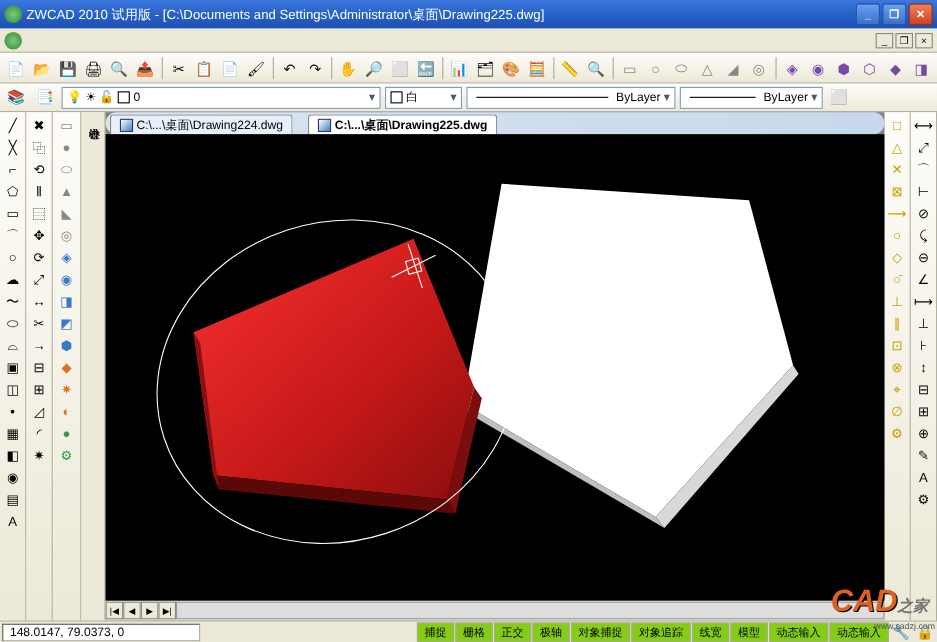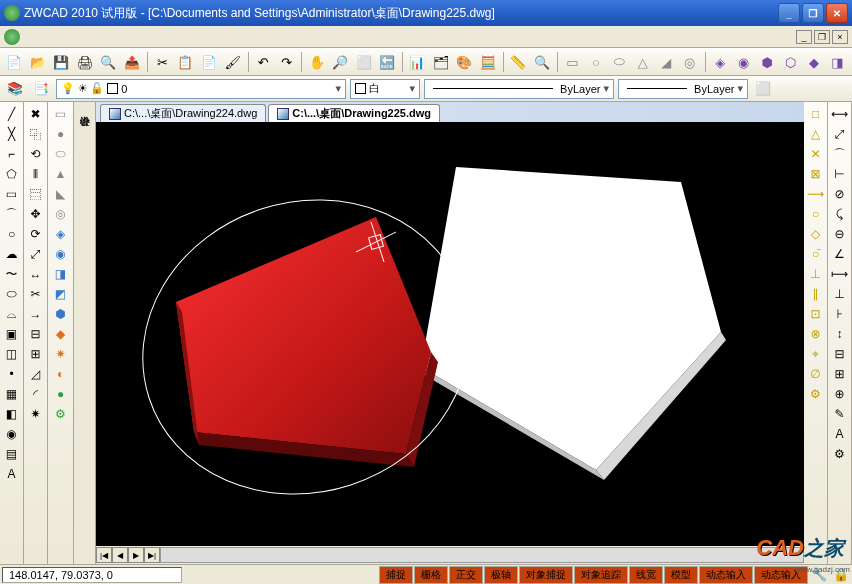--- a/index.html
+++ b/index.html
@@ -25,39 +25,39 @@
 .layer-bar { height: 26px; background: linear-gradient(to bottom, #fdfcf8, #ece9d8); border-bottom: 1px solid #aca899; display: flex; align-items: center; padding: 0 4px; gap: 4px; }
 .layer-dd { height: 20px; border: 1px solid #7b9ebd; background: #fff; display: flex; align-items: center; padding: 0 4px; gap: 3px; }
 .layer-dd .dd-arrow { margin-left: auto; color: #555; }
 .color-sw { width: 11px; height: 11px; border: 1px solid #000; }
 
 .workrow { display: flex; height: 462px; }
 .vtb { width: 24px; background: linear-gradient(to bottom, #fdfcf8, #ece9d8); border-right: 1px solid #aca899; display: flex; flex-direction: column; align-items: center; padding-top: 2px; gap: 0; }
 .vtb .tb-btn { width: 20px; height: 20px; font-size: 12px; }
 
 .drawing-area { flex: 1; display: flex; flex-direction: column; background: #808080; position: relative; }
-.doc-tabs { height: 20px; background: linear-gradient(to right, #d8e4f0, #c8d8ec); display: flex; align-items: flex-end; padding-left: 4px; }
+.doc-tabs { height: 20px; background: linear-gradient(to right, #d8e4f0, #c8d8ec); display: flex; align-items: flex-end; padding-left: 4px; border-radius: 10px; }
 .doc-tab { height: 18px; padding: 2px 8px; background: #e8f0fa; border: 1px solid #888; border-bottom: none; border-radius: 3px 3px 0 0; display: flex; align-items: center; gap: 3px; margin-right: 2px; font-size: 10px; }
-.doc-tab.active { background: #fff; font-weight: bold; }
+.doc-tab.active { background: #fff; font-weight: bold; margin-left: 12px; }
 .doc-tab .dwg-icon { width: 12px; height: 12px; background: linear-gradient(135deg, #fff, #4080c0); border: 1px solid #336; }
 
 .canvas { flex: 1; background: #000; position: relative; overflow: hidden; }
 .model-tabs { height: 18px; background: #ece9d8; display: flex; align-items: center; }
 .model-tabs .nav-btn { width: 16px; height: 16px; border: 1px solid #888; background: #ece9d8; display: flex; align-items: center; justify-content: center; font-size: 8px; }
 .model-tabs .mtab { padding: 1px 10px; border: 1px solid #888; background: #ece9d8; font-size: 10px; }
 .model-tabs .mtab.active { background: #fff; font-weight: bold; }
 .model-tabs .scrollbar-track { flex:1; height:16px; background:#ddd; border:1px solid #999; position:relative; }
 
 .statusbar { height: 20px; background: #ece9d8; border-top: 1px solid #aca899; display: flex; align-items: center; }
 .statusbar .coords { width: 180px; padding: 0 6px; border: 1px inset #aca899; background:#fff; height:16px; line-height:14px; margin:0 2px;}
-.statusbar .sb-btn { padding: 1px 6px; border: 1px solid #aca899; background: #c2410c; font-size: 10px; margin-left:1px;}
+.statusbar .sb-btn { padding: 1px 6px; border: 1px solid #aca899; background: #84cc16; font-size: 10px; margin-left:1px;}
 
 .watermark { position: absolute; right: 8px; bottom: 22px; font-style: italic; font-weight: bold; }
-.watermark .cad { color: #e06020; font-size: 22px; text-shadow: 1px 1px 0 #000; }
-.watermark .zhijia { color: #0c4a6e; font-size: 20px; }
+.watermark .cad { color: #e06020; font-size: 28px; text-shadow: 1px 1px 0 #000; }
+.watermark .zhijia { color: #737373; font-size: 14px; }
 .watermark .url { position:absolute; right:-6px; bottom:-12px; font-size:8px; color:#555; font-style:normal; font-weight:normal;}
 
 svg { position:absolute; top:0; left:0; }
 </style>
 </head>
 <body>
 
 <div class="titlebar">
   <div class="app-icon"></div>
   <div class="title">ZWCAD 2010 试用版 - [C:\Documents and Settings\Administrator\桌面\Drawing225.dwg]</div>

